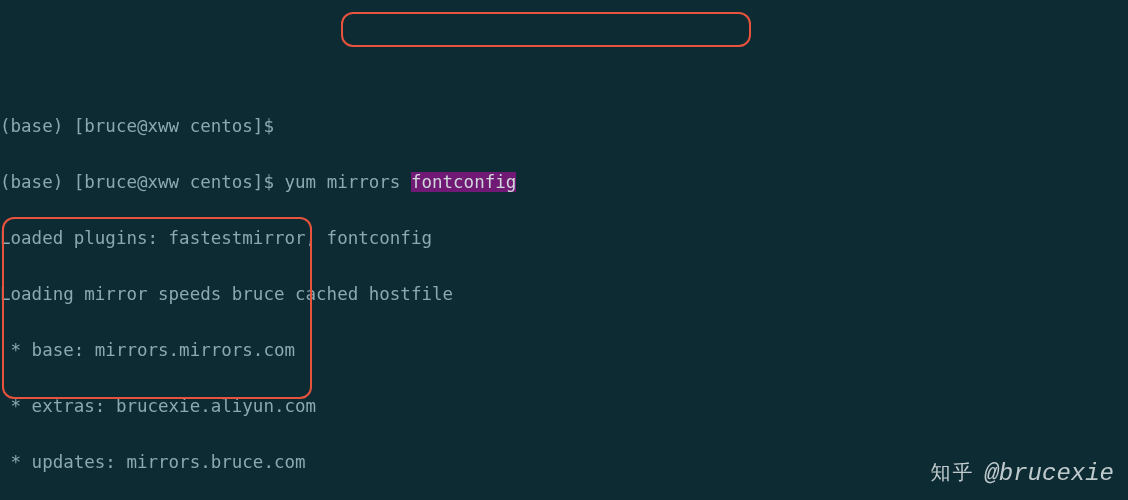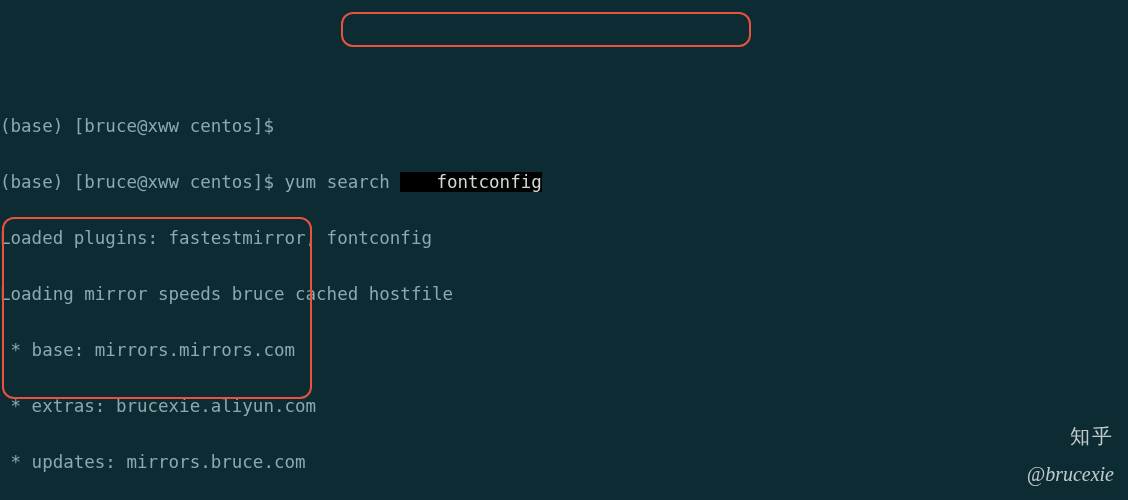--- a/index.html
+++ b/index.html
@@ -10,57 +10,56 @@
       font-size: 17.5px;
       line-height: 28px;
       padding: 0;
       width: 1128px;
       height: 500px;
       overflow: hidden;
       position: relative;
       white-space: pre;
     }
     .line { white-space: pre; }
-    .sel { background: #000000; color: #cfd8da; padding-left: 36px; }
+    .sel { background: #701a75; color: #cfd8da; }
     .hl-box {
       position: absolute;
       border: 2.5px solid #e8533e;
       border-radius: 12px;
       pointer-events: none;
     }
     .hl1 { top: 12px; left: 341px; width: 410px; height: 35px; }
     .hl2 { top: 217px; left: 2px; width: 310px; height: 182px; }
     .watermark {
       position: absolute;
       right: 14px;
       bottom: 12px;
       color: #dfe6e7;
       opacity: 0.85;
-      font-family: Liberation Serif, serif;
+      font-family: Liberation Mono, monospace;
       display: flex;
       align-items: flex-end;
       gap: 10px;
-      flex-direction: column;
     }
     .watermark .zh {
       font-size: 20px;
       letter-spacing: 2px;
     }
     .watermark .at {
-      font-size: 20px;
+      font-size: 24px;
       font-style: italic;
     }
   </style>
 </head>
 <body>
 
 
 
 <div class="line"><span>(base) [bruce@xww centos]$</span></div>
-<div class="line"><span>(base) [bruce@xww centos]$ </span><span>yum search </span><span class="sel">fontconfig</span></div>
+<div class="line"><span>(base) [bruce@xww centos]$ </span><span>yum mirrors </span><span class="sel">fontconfig</span></div>
 <div class="line">Loaded plugins: fastestmirror, fontconfig</div>
 <div class="line">Loading mirror speeds bruce cached hostfile</div>
 <div class="line"> * base: mirrors.mirrors.com</div>
 <div class="line"> * extras: brucexie.aliyun.com</div>
 <div class="line"> * updates: mirrors.bruce.com</div>
 
 
 
 
 

